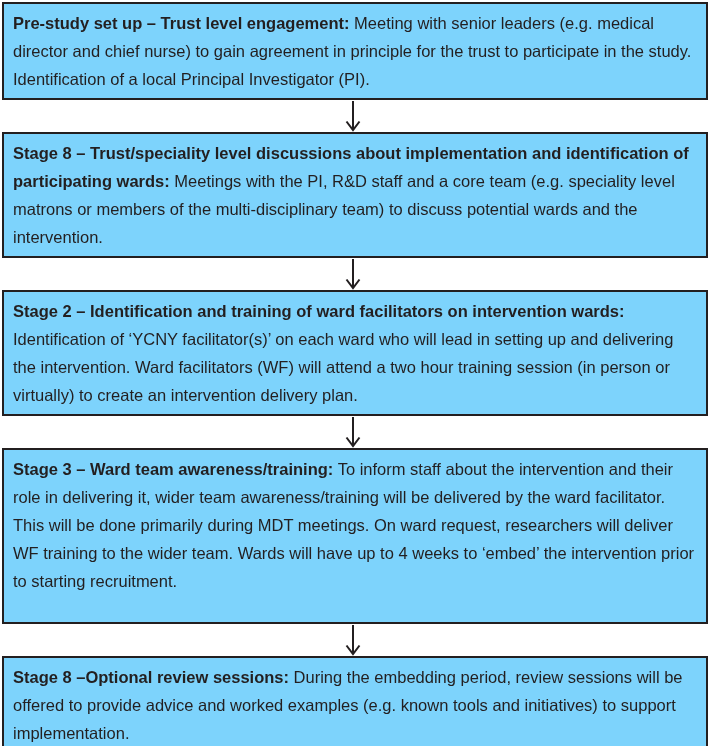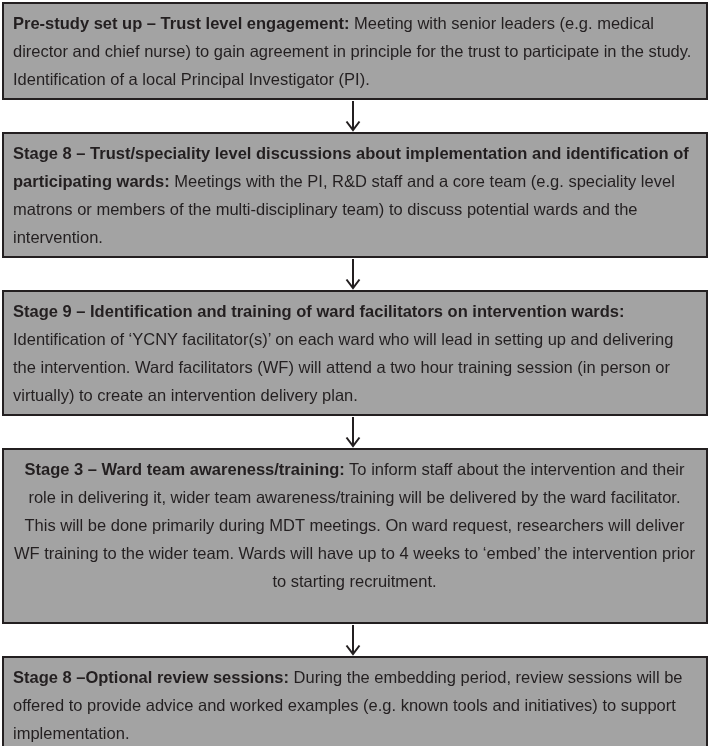--- a/index.html
+++ b/index.html
@@ -17,34 +17,34 @@
     box-sizing: border-box;
     width: 710px;
     padding-top: 2px;
     display: flex;
     flex-direction: column;
     align-items: stretch;
   }
   .flow-box {
     box-sizing: border-box;
     border: 2px solid #231f20;
-    background: #a3a3a3;
+    background: #7dd3fc;
     margin: 0 2px;
     padding: 5px 10px 5px 9px;
     font-size: 16.5px;
     line-height: 28px;
     letter-spacing: 0;
   }
   .flow-box .step-title {
     font-weight: bold;
   }
   .box-1 { min-height: 95px; }
   .box-2 { min-height: 123px; }
   .box-3 { min-height: 122px; }
-  .box-4 { min-height: 176px; text-align: center; }
+  .box-4 { min-height: 176px; }
   .box-5 { min-height: 95px; }
   .arrow-wrap {
     height: 32px;
     display: flex;
     justify-content: center;
     align-items: center;
     flex: 0 0 auto;
   }
   .arrow-wrap svg {
     display: block;
@@ -72,21 +72,21 @@
   </div>
 
   <div class="arrow-wrap">
     <svg width="18" height="32" viewBox="0 0 18 32">
       <line x1="9" y1="1" x2="9" y2="29" stroke="#231f20" stroke-width="2"></line>
       <polyline points="2.5,21.5 9,30 15.5,21.5" fill="none" stroke="#231f20" stroke-width="2"></polyline>
     </svg>
   </div>
 
   <div class="flow-box box-3">
-    <span class="step-title">Stage 9 – Identification and training of ward facilitators on intervention wards:</span><span class="step-body"> Identification of ‘YCNY facilitator(s)’ on each ward who will lead in setting up and delivering the intervention. Ward facilitators (WF) will attend a two hour training session (in person or virtually) to create an intervention delivery plan.</span>
+    <span class="step-title">Stage 2 – Identification and training of ward facilitators on intervention wards:</span><span class="step-body"> Identification of ‘YCNY facilitator(s)’ on each ward who will lead in setting up and delivering the intervention. Ward facilitators (WF) will attend a two hour training session (in person or virtually) to create an intervention delivery plan.</span>
   </div>
 
   <div class="arrow-wrap">
     <svg width="18" height="32" viewBox="0 0 18 32">
       <line x1="9" y1="1" x2="9" y2="29" stroke="#231f20" stroke-width="2"></line>
       <polyline points="2.5,21.5 9,30 15.5,21.5" fill="none" stroke="#231f20" stroke-width="2"></polyline>
     </svg>
   </div>
 
   <div class="flow-box box-4">

